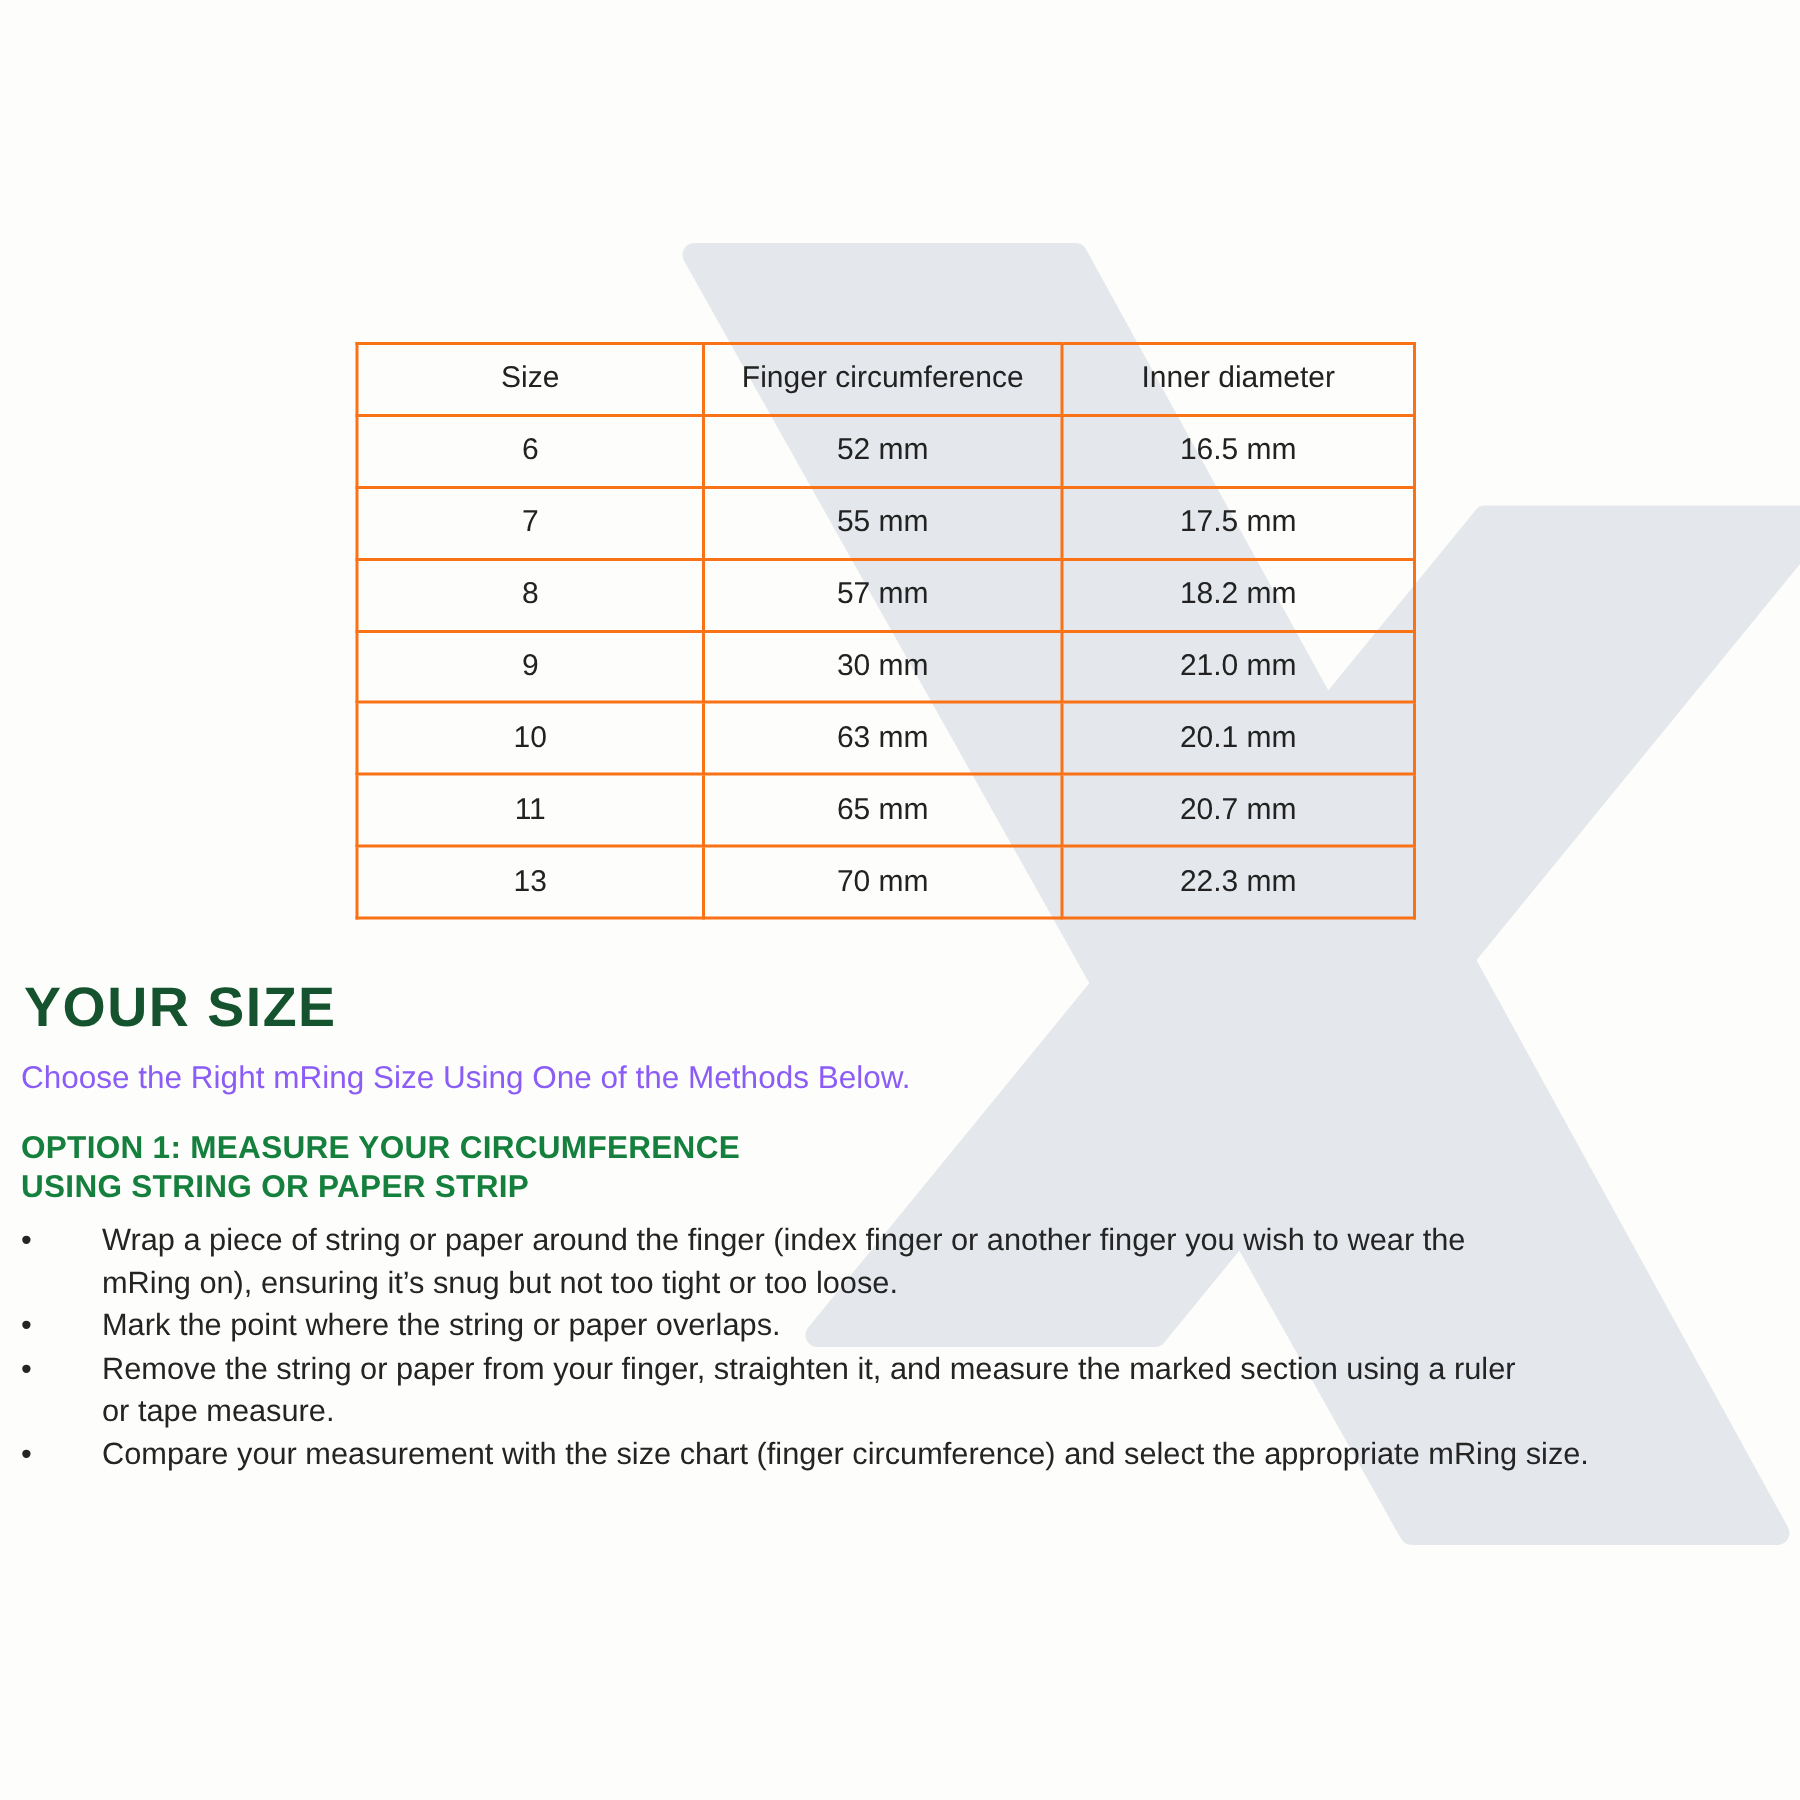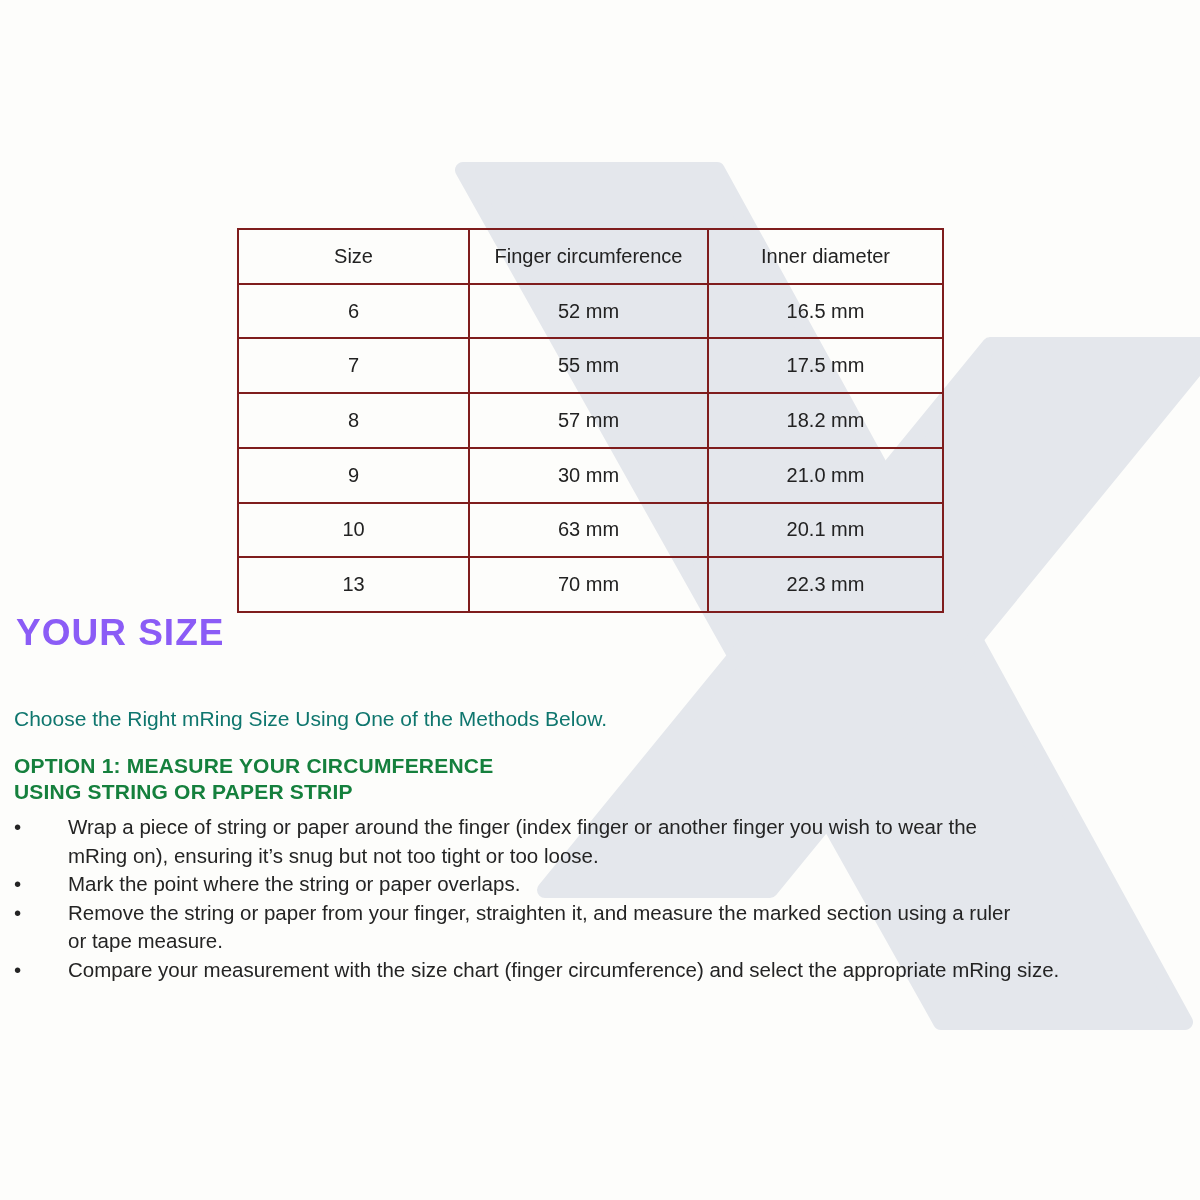--- a/index.html
+++ b/index.html
@@ -18,35 +18,35 @@
   .content{position:absolute;left:0;top:0;width:1200px;height:1200px;z-index:1;}
 
   
   table.size-chart{
     position:absolute;left:237px;top:228px;
     width:705px;height:385px;
     border-collapse:collapse;table-layout:fixed;
     background:transparent;
   }
   table.size-chart th,table.size-chart td{
-    border:2px solid #7f1d1d;
+    border:2px solid #f97316;
     text-align:center;vertical-align:middle;
     font-size:20px;font-weight:normal;color:#222;
     padding:0;
   }
 
   
   .page-title{
-    position:absolute;left:16px;top:614px;
+    position:absolute;left:16px;top:653px;
     font-size:37px;font-weight:bold;letter-spacing:1px;
-    line-height:38px;color:#8b5cf6;
+    line-height:38px;color:#14532d;
   }
   .subtitle{
     position:absolute;left:14px;top:706px;
-    font-size:21px;line-height:26px;color:#0f766e;
+    font-size:21px;line-height:26px;color:#8b5cf6;
   }
   .option-heading{
     position:absolute;left:14px;top:753px;
     font-size:21px;font-weight:bold;line-height:26px;
     color:#15803d;letter-spacing:0.2px;
   }
   .bullet-list{
     position:absolute;left:14px;top:813px;width:1176px;
     margin:0;padding:0;list-style:none;
     font-size:20.5px;line-height:28.5px;color:#242424;
@@ -96,20 +96,25 @@
       <td>9</td>
       <td>30 mm</td>
       <td>21.0 mm</td>
     </tr>
     <tr>
       <td>10</td>
       <td>63 mm</td>
       <td>20.1 mm</td>
     </tr>
     <tr>
+      <td>11</td>
+      <td>65 mm</td>
+      <td>20.7 mm</td>
+    </tr>
+    <tr>
       <td>13</td>
       <td>70 mm</td>
       <td>22.3 mm</td>
     </tr>
   </tbody>
     </table>
 
   <div class="page-title">YOUR SIZE</div>
 
   <div class="subtitle">Choose the Right mRing Size Using One of the Methods Below.</div>

